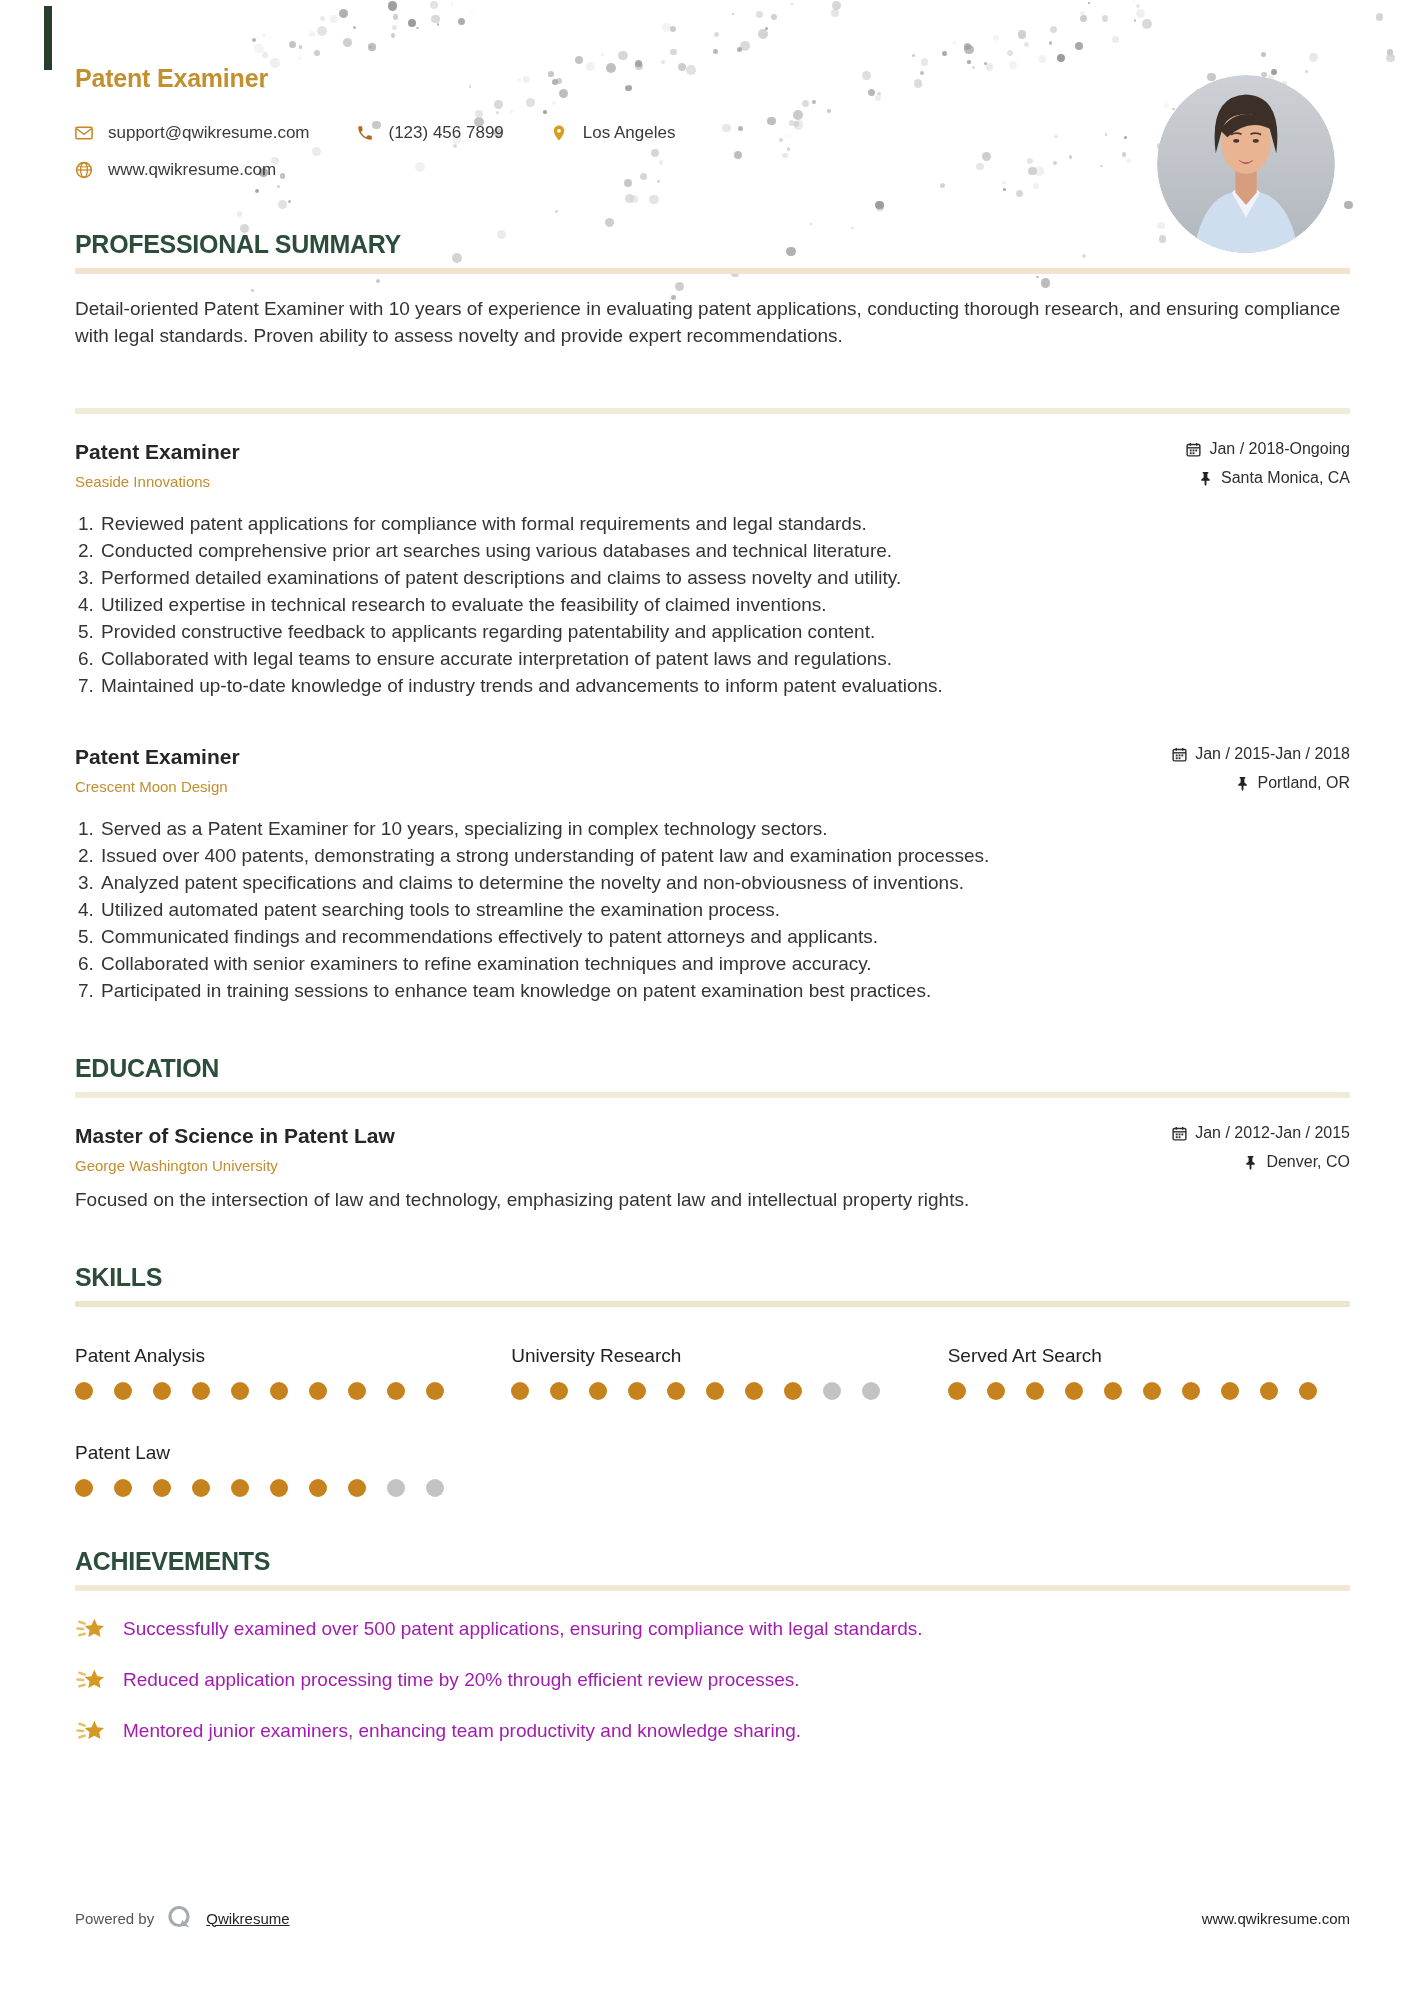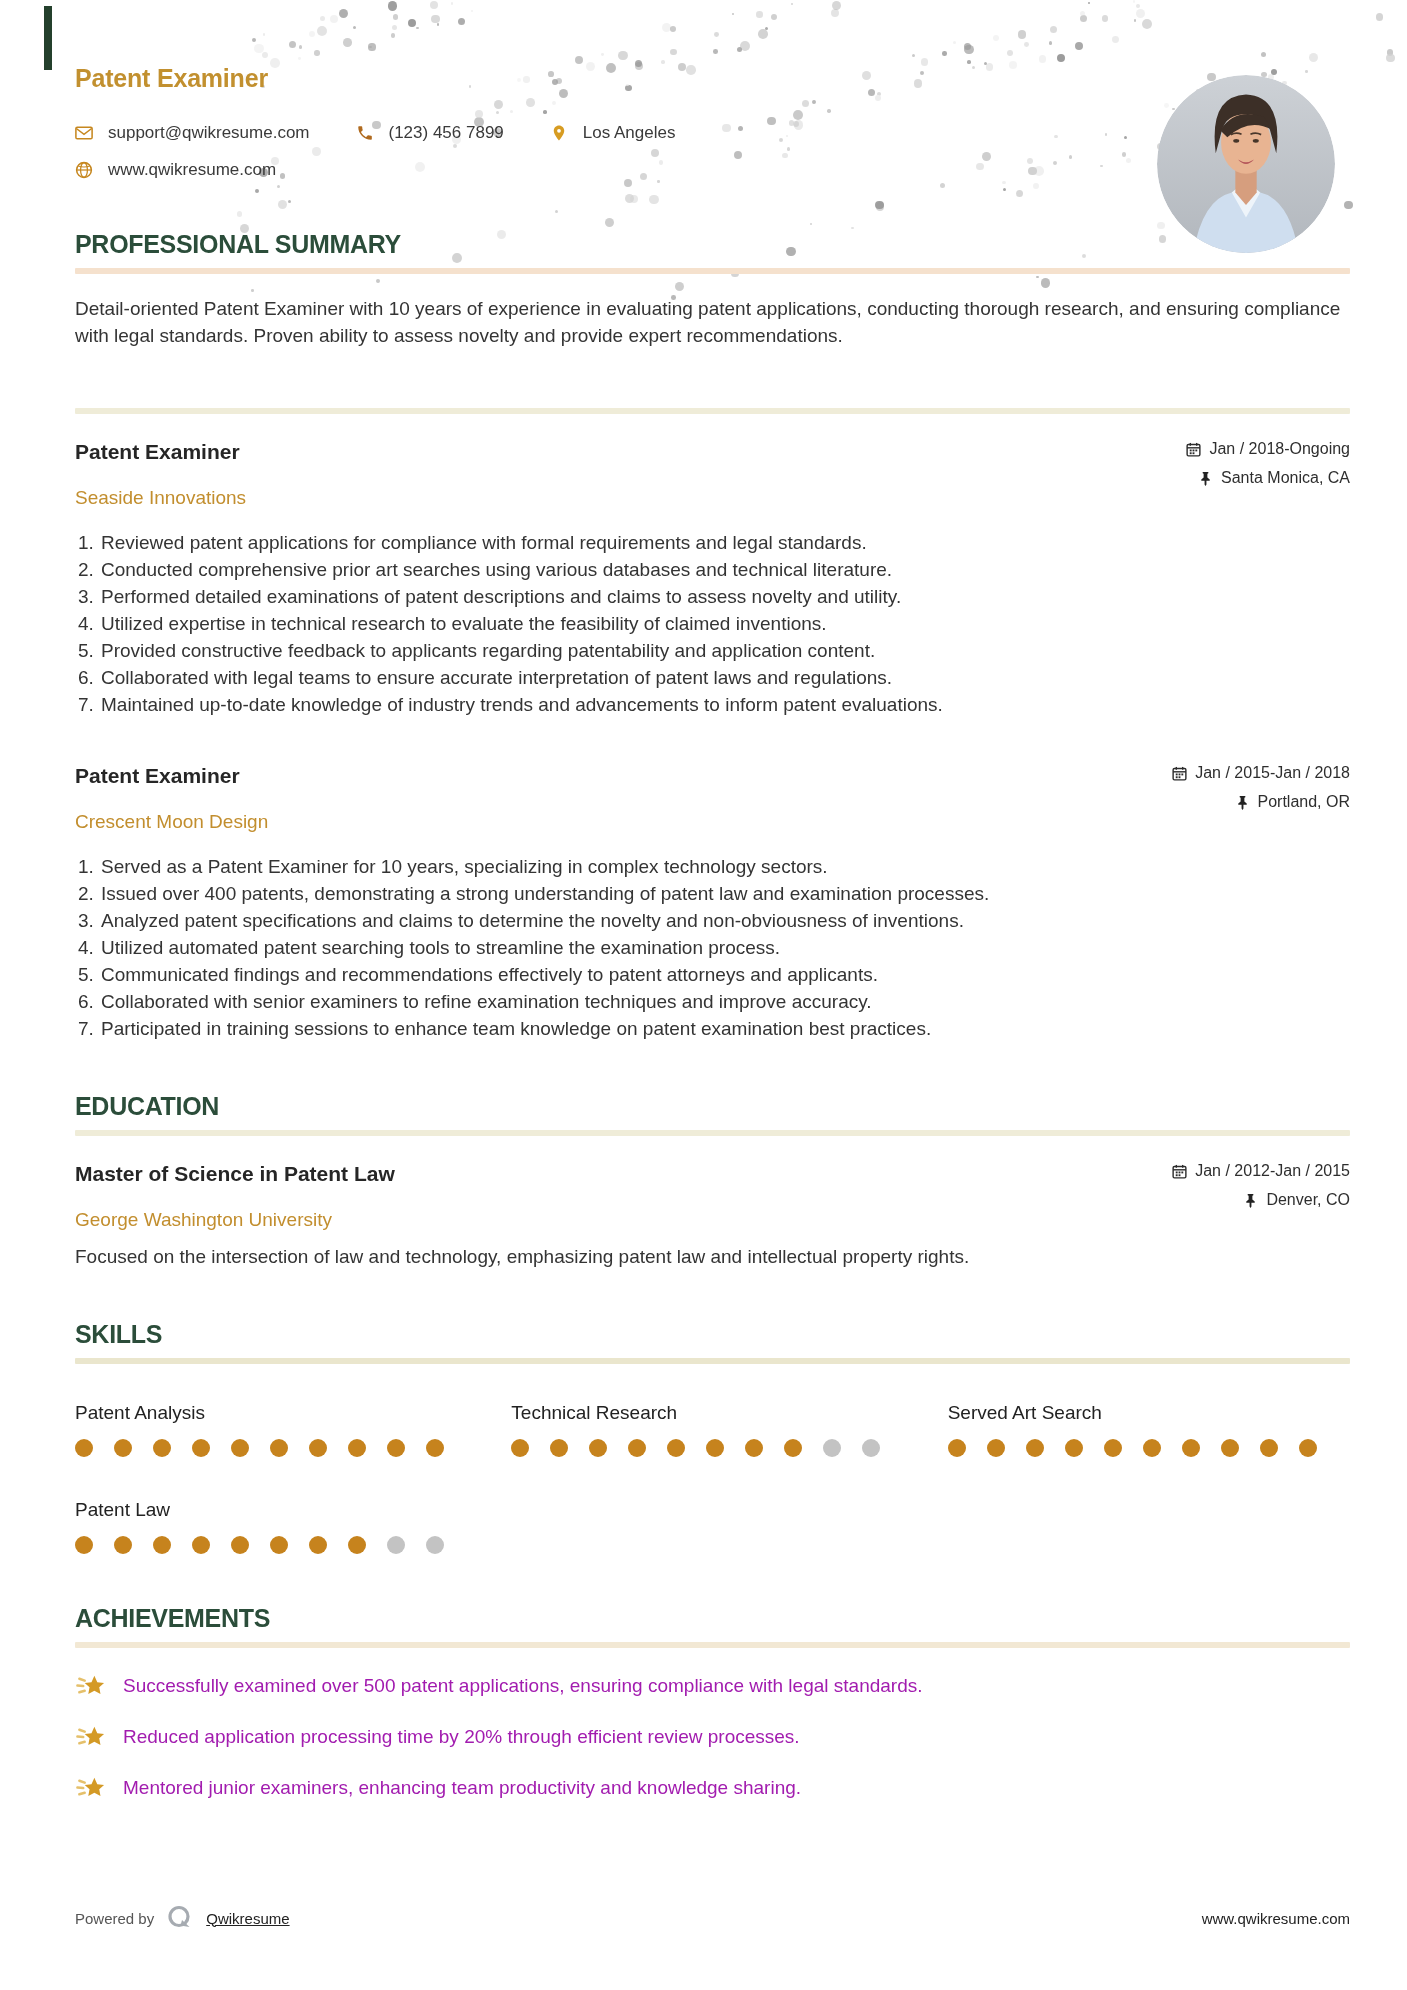--- a/index.html
+++ b/index.html
@@ -33,21 +33,21 @@
   .bar-olive { background:#efecd8; }
   .bar-khaki { background:#eae6cd; }
   .bar-beige { background:#f2e8d4; }
 
   .summary-text { margin-top:21px; font-size:19px; line-height:27px; color:#343434; }
 
   .entry { margin-top:26px; }
   .entry + .entry { margin-top:46px; }
   .entry-head { display:flex; justify-content:space-between; align-items:flex-start; }
   .entry-title { font-size:21px; font-weight:700; color:#262626; }
-  .entry-company { margin-top:23px; font-size:19px; color:#c28e2e; font-weight:400; }
+  .entry-company { margin-top:9px; font-size:15px; color:#c28e2e; font-weight:400; }
   .entry-meta { text-align:right; white-space:nowrap; font-size:16px; color:#2e2e2e; }
   .meta-line { display:flex; justify-content:flex-end; align-items:center; gap:8px; }
   .meta-line + .meta-line { margin-top:11px; }
   .micon { width:15px; height:15px; display:inline-block; }
 
   ol.bullets { margin-top:20px; padding-left:24px; font-size:19px; line-height:27px; color:#343434; }
   ol.bullets li { padding-left:2px; }
 
   .edu-desc { margin-top:12px; font-size:19px; line-height:27px; color:#343434; }
 
@@ -501,21 +501,21 @@
               <span class="dot on"></span>
               <span class="dot on"></span>
               <span class="dot on"></span>
               <span class="dot on"></span>
               <span class="dot on"></span>
               <span class="dot on"></span>
               <span class="dot on"></span>
             </div>
         </div>
           <div class="skill">
-          <div class="skill-name">Technical Research</div>
+          <div class="skill-name">University Research</div>
           <div class="skill-dots">
               <span class="dot on"></span>
               <span class="dot on"></span>
               <span class="dot on"></span>
               <span class="dot on"></span>
               <span class="dot on"></span>
               <span class="dot on"></span>
               <span class="dot on"></span>
               <span class="dot on"></span>
               <span class="dot off"></span>

